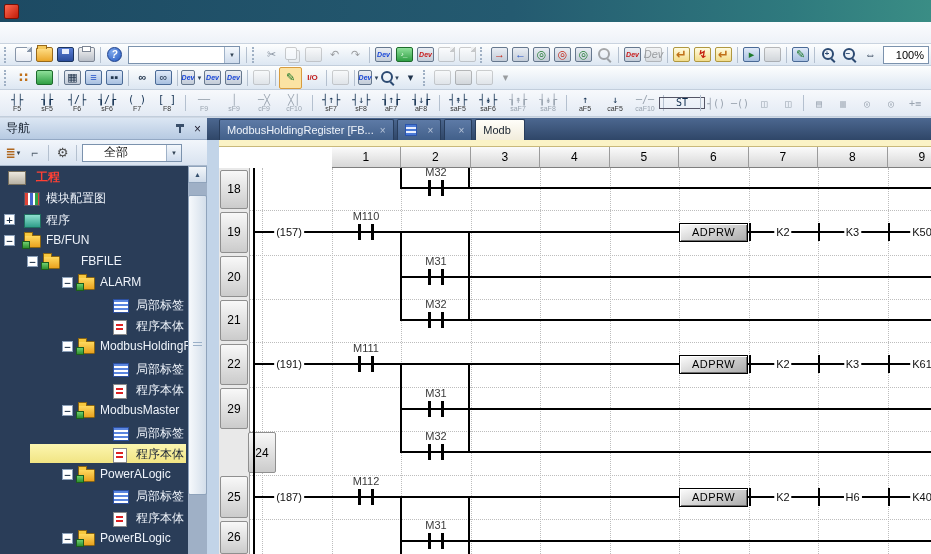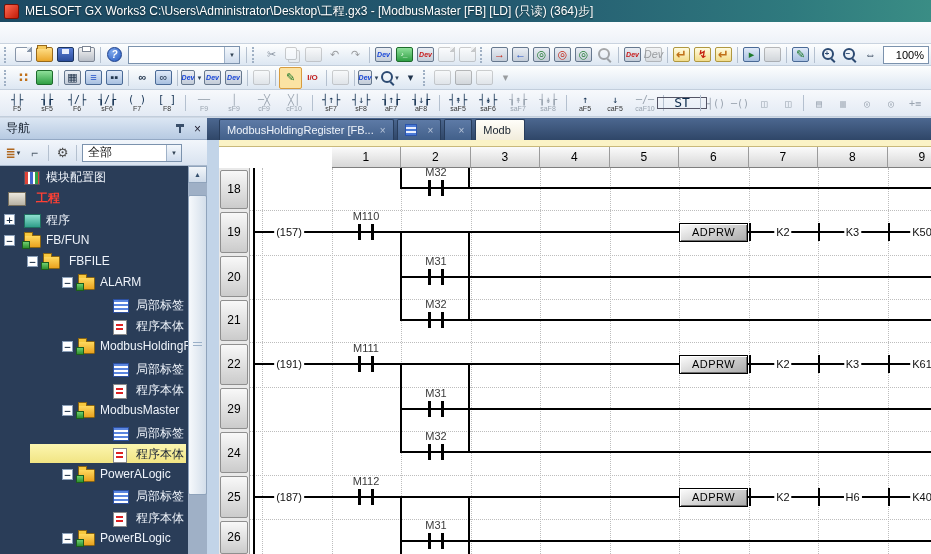--- a/index.html
+++ b/index.html
@@ -58,40 +58,40 @@
 .hlbox{background:#fbe3a3;border:1px solid #d89c3e;border-radius:2px}
 .search-combo{width:112px;height:18px;background:#fff;border:1px solid #7b92ad;display:flex;align-items:center;font-size:11px;color:#111;margin:0 3px;flex:none;box-sizing:border-box;padding-left:4px}
 .combo-btn{margin-left:auto;width:14px;height:16px;background:linear-gradient(#f4f8fc,#cfdced);border-left:1px solid #9fb2c8;display:flex;align-items:center;justify-content:center;font-size:6px;color:#345}
 .zoombox{width:46px;height:18px;background:#fff;border:1px solid #7b92ad;font-size:11px;color:#000;display:flex;align-items:center;justify-content:flex-end;padding-right:4px;box-sizing:border-box;flex:none;margin-left:2px}
 
 .ldi{display:flex;flex-direction:column;align-items:center;justify-content:center;width:30px;height:26px;flex:none;color:#0d2b4c}
 .ldi .s{font-family:"DejaVu Sans Mono","Liberation Mono",monospace;font-size:10px;line-height:11px;white-space:pre}
 .ldi .k{font-size:7px;line-height:8px;color:#333}
 .ldi.dim{color:#99a3af}
 .ldi.dim .k{color:#99a3af}
-.ldi.boxed .s{border:1px solid #556;padding:0 16px;font-size:13px;line-height:10px}
+.ldi.boxed .s{border:1px solid #556;padding:0 16px;font-size:10px;line-height:10px}
 .ldi.narrow{width:24px}
 
 .tabbar{position:absolute;left:207px;top:118px;right:0;height:22px;background:linear-gradient(#4c6790,#2f4668);display:flex;align-items:flex-end;padding:1px 2px 0 12px;box-sizing:border-box;overflow:hidden}
 .tab{display:flex;align-items:center;height:20px;padding:0 7px;margin-right:3px;background:linear-gradient(#5d7aa6,#42608a);border:1px solid #283d5c;border-bottom:none;border-radius:2px 2px 0 0;color:#eef3fa;font-size:11px;white-space:nowrap;flex:none}
 .tab.active{background:linear-gradient(#fffef9,#f1ecdb);color:#17212d}
 .tico{width:12px;height:12px;margin-right:5px;flex:none;box-sizing:border-box}
 .tico.labeltable{background:repeating-linear-gradient(180deg,#4a7ad8 0 2px,#eaf0ff 2px 4px);border:1px solid #2c55aa}
 .tclose{margin-left:6px;font-size:10px;opacity:.65}
 
 .nav{position:absolute;left:0;top:118px;width:207px;bottom:0;background:#2a3d58;overflow:hidden}
 .nav-header{position:absolute;top:0;left:0;right:0;height:22px;background:linear-gradient(#dbe6f3,#b7cae2);border-bottom:1px solid #93a8c4;display:flex;align-items:center;font-size:12px;color:#16202e;padding:0 6px;box-sizing:border-box}
 .pin{position:relative;width:10px;height:10px;margin-left:auto;margin-right:9px}
 .pin::before{content:"";position:absolute;left:4px;top:2px;width:2px;height:7px;background:#3a4f6a}
 .pin::after{content:"";position:absolute;left:1px;top:0;width:8px;height:3px;background:#3a4f6a}
 .nav-close{font-size:12px;color:#223;line-height:1}
 .nav-toolbar{position:absolute;top:22px;left:0;right:0;height:26px;background:linear-gradient(#f2f6fb,#d9e3f0);border-bottom:1px solid #a9b9cd;display:flex;align-items:center;padding:0 3px;box-sizing:border-box}
 .nti{width:21px;height:19px;display:flex;align-items:center;justify-content:center;flex:none;font-size:12px}
 .nsep{width:1px;height:16px;background:#b4c0cf;margin:0 3px;flex:none}
-.nav-combo{width:100px;height:18px;background:#fff;border:1px solid #7b92ad;display:flex;align-items:center;font-size:12px;color:#111;box-sizing:border-box;padding-left:5px;margin-left:2px}
+.nav-combo{width:100px;height:18px;background:#fff;border:1px solid #7b92ad;display:flex;align-items:center;font-size:12px;color:#111;box-sizing:border-box;padding-left:21px;margin-left:2px}
 .nav-tree{position:absolute;top:48px;left:0;right:19px;bottom:0;overflow:hidden;font-size:12px;color:#eef3fa}
 .trow{position:relative;height:21.3px}
 .trow .exp{position:absolute;top:5px;width:11px;height:11px;background:#fff;border:1px solid #8ba0b9;color:#1c3048;font:bold 9px/10px "DejaVu Sans",sans-serif;text-align:center;box-sizing:border-box;z-index:2}
 .trow .tlabel{position:absolute;top:3px;white-space:nowrap;z-index:2}
 .trow .ticon{position:absolute;top:5px;z-index:2}
 .trow.red .tlabel{color:#ff4034;font-weight:bold}
 .trow.selected::before{content:"";position:absolute;left:30px;right:2px;top:1px;bottom:1px;background:linear-gradient(#fcf6b0,#f1e483);z-index:1}
 .trow.selected .tlabel{color:#1b2436}
 .ti-folder{width:15px;height:11px;background:linear-gradient(#ffd95e,#eaa21f);border:1px solid #8a6512;border-radius:1px;position:relative}
 .ti-folder::before{content:"";position:absolute;left:-1px;top:-4px;width:7px;height:3px;background:#f7c83e;border:1px solid #8a6512;border-bottom:none}
@@ -127,21 +127,20 @@
 .olab{position:absolute;font-size:11px;color:#111;transform:translate(-50%,-50%);background:#fff;padding:0 2px;white-space:nowrap}
 .otick{position:absolute;width:2px;height:18px;background:#000}
 </style>
 </head>
 <body>
 
 <div class="screen">
 
   <div class="titlebar">
     <span class="app-logo"></span>
-    <span class="title-text">MELSOFT GX Works3 C:\Users\Administrator\Desktop\工程.gx3 - [ModbusMaster [FB] [LD] (只读) (364)步]</span>
   </div>
 
   <div class="menubar">
     <span class="rpt">
       
     <span class="menu-item"></span><span class="menu-item"></span><span class="menu-item"></span><span class="menu-item"></span><span class="menu-item"></span><span class="menu-item"></span><span class="menu-item"></span><span class="menu-item"></span><span class="menu-item"></span><span class="menu-item"></span><span class="menu-item"></span></span>
   </div>
 
   <div class="tbar" id="tb1">
     <span class="rpt">
@@ -517,42 +516,42 @@
       <span class="nti">
           <span style="color:#4a4a4a;font-size:13px">⚙</span>
         </span>
       <span class="nsep"></span>
       <div class="nav-combo">
         <span>全部</span>
         <span class="combo-btn">▼</span>
       </div>
     </div>
     <div class="nav-tree" id="navtree">
-        <div class="trow">
-          <span class="ticon ti-module" style="left: 24px;"></span>
-          <span class="tlabel" style="left: 46px;">模块配置图</span>
-        </div>
         <div class="trow red">
           <span class="ticon ti-project" style="left: 8px;"></span>
           <span class="tlabel" style="left: 36px;">工程</span>
         </div>
         <div class="trow">
+          <span class="ticon ti-module" style="left: 24px;"></span>
+          <span class="tlabel" style="left: 46px;">模块配置图</span>
+        </div>
+        <div class="trow">
           <span class="exp" style="left: 4px;">+</span>
           <span class="ticon ti-program" style="left: 24px;"></span>
           <span class="tlabel" style="left: 46px;">程序</span>
         </div>
         <div class="trow">
           <span class="exp" style="left: 4px;">−</span>
           <span class="ticon ti-folder" style="left: 24px;"></span>
           <span class="tlabel" style="left: 46px;">FB/FUN</span>
         </div>
         <div class="trow">
           <span class="exp" style="left: 27px;">−</span>
           <span class="ticon ti-folder" style="left: 43px;"></span>
-          <span class="tlabel" style="left: 69px;">FBFILE</span>
+          <span class="tlabel" style="left: 81px;">FBFILE</span>
         </div>
         <div class="trow">
           <span class="exp" style="left: 62px;">−</span>
           <span class="ticon ti-folder" style="left: 78px;"></span>
           <span class="tlabel" style="left: 100px;">ALARM</span>
         </div>
         <div class="trow">
           <span class="ticon ti-label" style="left: 113px;"></span>
           <span class="tlabel" style="left: 136px;">局部标签</span>
         </div>
@@ -642,21 +641,21 @@
       <div class="gh" style="top: 246.5px;"></div>
       <div class="gh" style="top: 290.5px;"></div>
       <div class="gh" style="top: 334.5px;"></div>
       <div class="gh" style="top: 379px;"></div>
       <div class="ldg-cell" style="top: 30px; height: 38.5px;">18</div>
       <div class="ldg-cell" style="top: 71.5px; height: 41.5px;">19</div>
       <div class="ldg-cell" style="top: 116px; height: 41px;">20</div>
       <div class="ldg-cell" style="top: 160px; height: 40.5px;">21</div>
       <div class="ldg-cell" style="top: 203.5px; height: 41.5px;">22</div>
       <div class="ldg-cell" style="top: 248px; height: 41px;">29</div>
-      <div class="ldg-cell" style="top: 292px; height: 41px;">24</div>
+      <div class="ldg-cell" style="top: 292px; height: 41px; margin-left: 28px;">24</div>
       <div class="ldg-cell" style="top: 336px; height: 41.5px;">25</div>
       <div class="ldg-cell" style="top: 380.5px; height: 33.5px;">26</div>
       <div class="rail"></div>
       <div class="wire" style="left: 180.5px; top: 47px; width: 531.5px;"></div>
       <div class="vl" style="left: 180.5px; top: 28px; height: 21px;"></div>
       <div class="vl" style="left: 249px; top: 28px; height: 21px;"></div>
       <div class="cbar" style="left: 209px; top: 40px;"></div>
       <div class="cbar" style="left: 222px; top: 40px;"></div>
       <div class="clab" style="left: 217px; top: 26px;">M32</div>
       <div class="wire" style="left: 34px; top: 91px; width: 678px;"></div>

